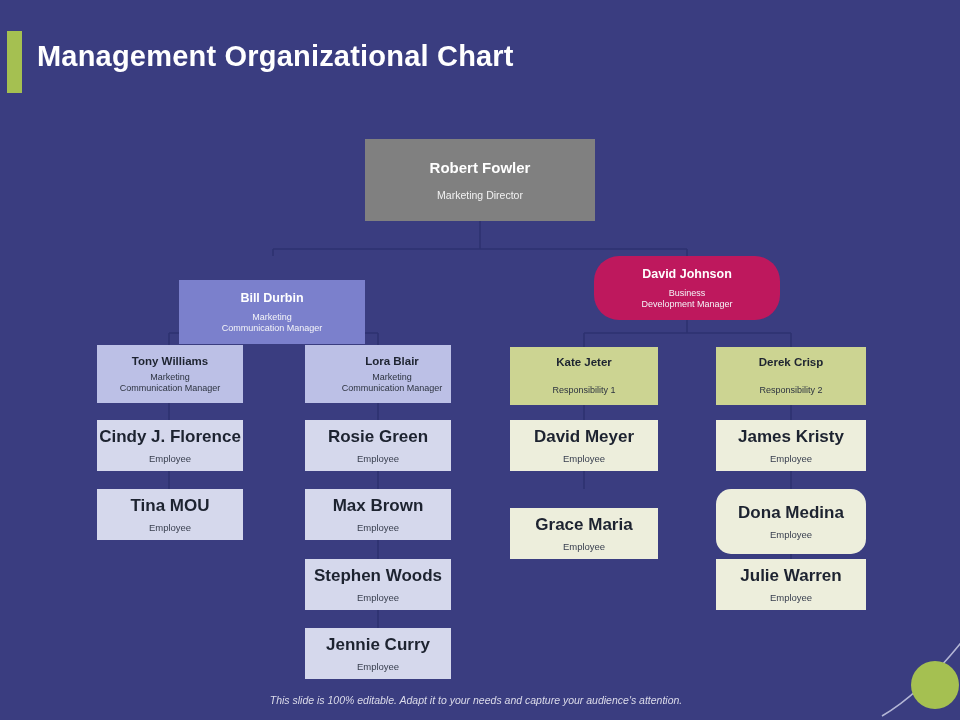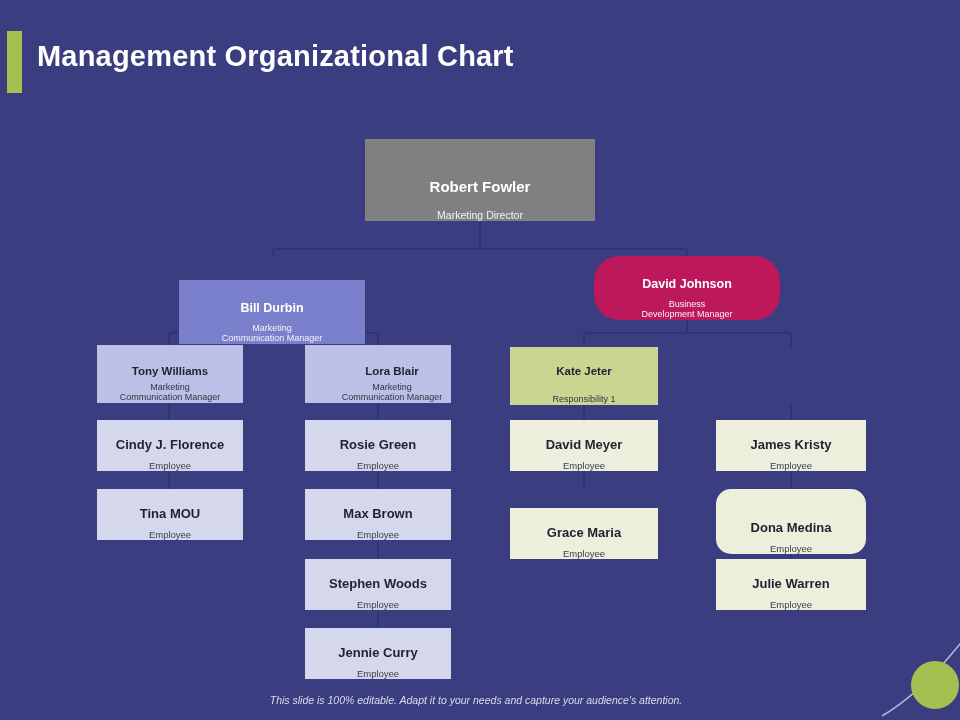--- a/index.html
+++ b/index.html
@@ -50,21 +50,21 @@
     pointer-events: none;
   }
 
   
   .node {
     position: absolute;
     box-sizing: border-box;
     display: flex;
     flex-direction: column;
     align-items: center;
-    justify-content: flex-end;
+    justify-content: center;
     text-align: center;
     overflow: hidden;
   }
   .node .node-name {
     font-weight: bold;
     line-height: 1.15;
   }
   .node .node-role {
     line-height: 1.18;
   }
@@ -113,21 +113,21 @@
   .node.emp-purple {
     background: #d5d8ec;
     color: #1d2330;
   }
   
   .node.emp-cream {
     background: #edeedc;
     color: #1d2330;
   }
   .node.emp-purple .node-name,
-  .node.emp-cream .node-name { font-size: 13px; margin-bottom: 7px; }
+  .node.emp-cream .node-name { font-size: 17px; margin-bottom: 7px; }
   .node.emp-purple .node-role,
   .node.emp-cream .node-role { font-size: 9.5px; color: #3a4050; }
 
   
   #footer-note {
     position: absolute;
     left: 0; top: 694px;
     width: 960px;
     text-align: center;
     font-size: 10.5px;
@@ -222,20 +222,24 @@
     <div class="node-name">Lora Blair</div>
     <div class="node-role">Marketing</div>
     <div class="node-role">Communication Manager</div>
   </div>
 
   <div class="node lvl3-green" style="left:510px; top:347px; width:148px; height:58px;">
     <div class="node-name">Kate Jeter</div>
     <div class="node-role">Responsibility 1</div>
   </div>
 
+  <div class="node lvl3-green" style="left:716px; top:347px; width:150px; height:58px;">
+    <div class="node-name">Derek Crisp</div>
+    <div class="node-role">Responsibility 2</div>
+  </div>
 
   <div class="node emp-purple" style="left:97px; top:420px; width:146px; height:51px;">
     <div class="node-name">Cindy J. Florence</div>
     <div class="node-role">Employee</div>
   </div>
   <div class="node emp-purple" style="left:97px; top:489px; width:146px; height:51px;">
     <div class="node-name">Tina MOU</div>
     <div class="node-role">Employee</div>
   </div>
 

